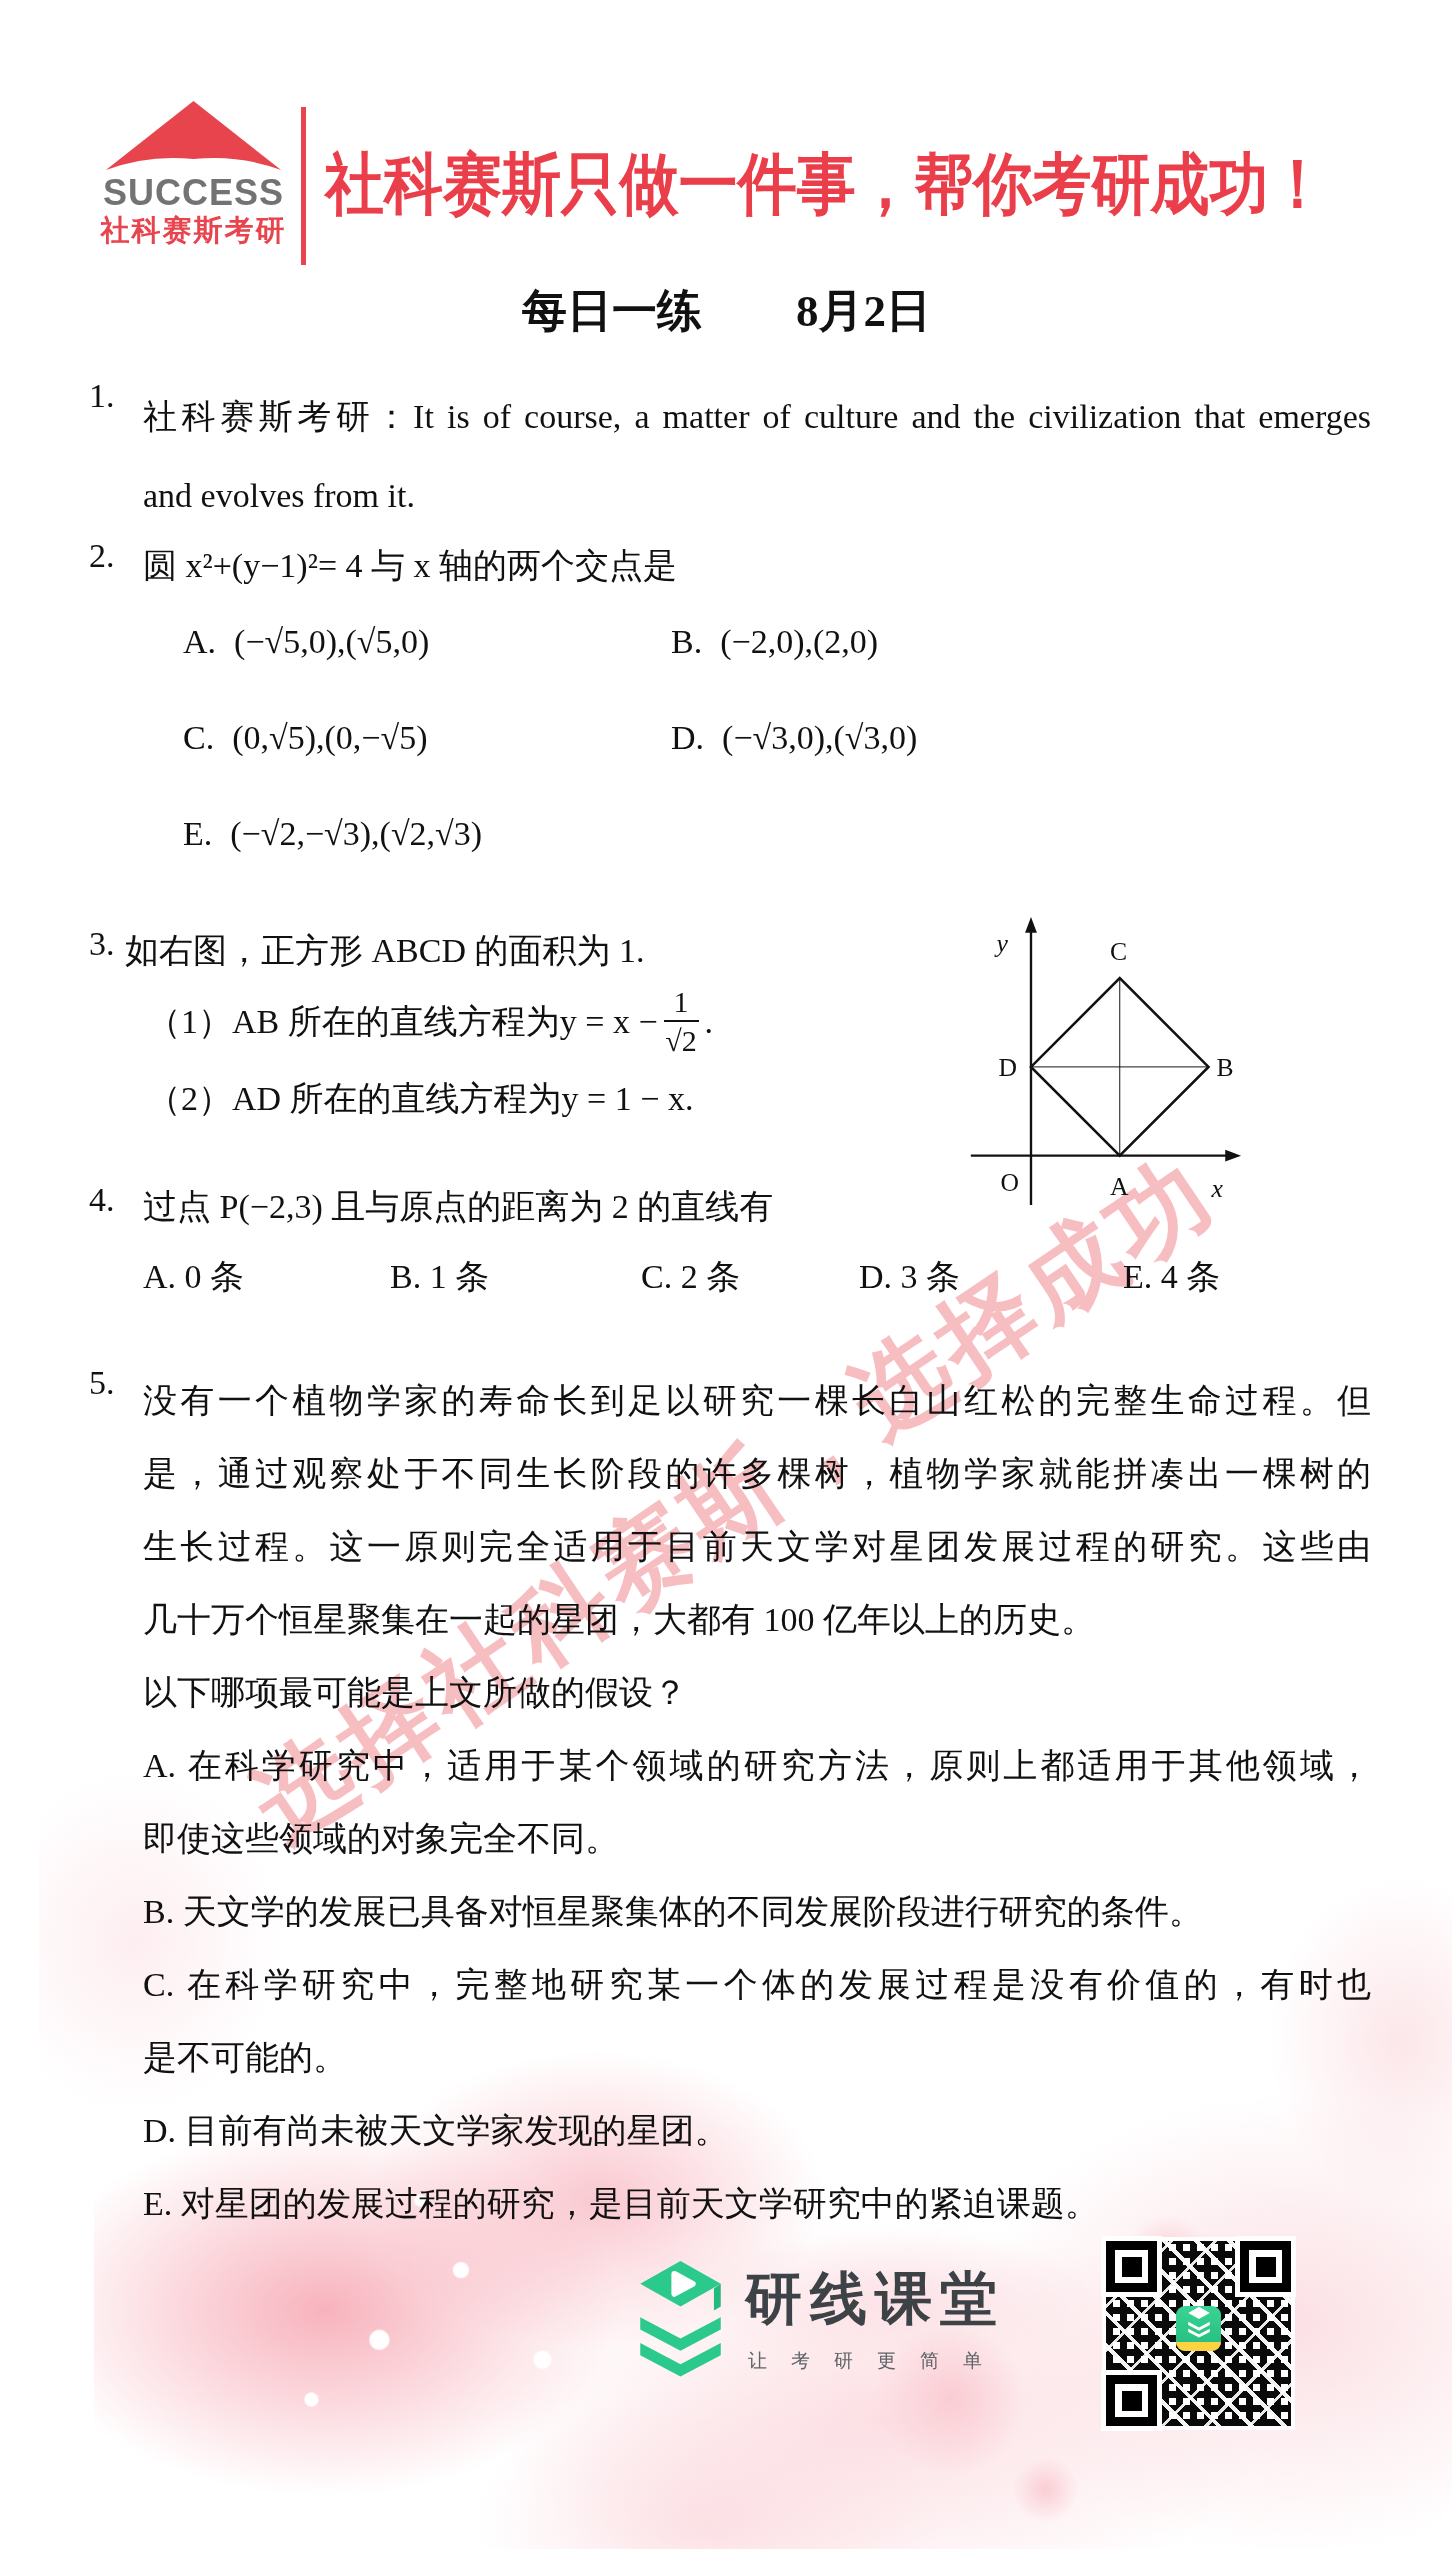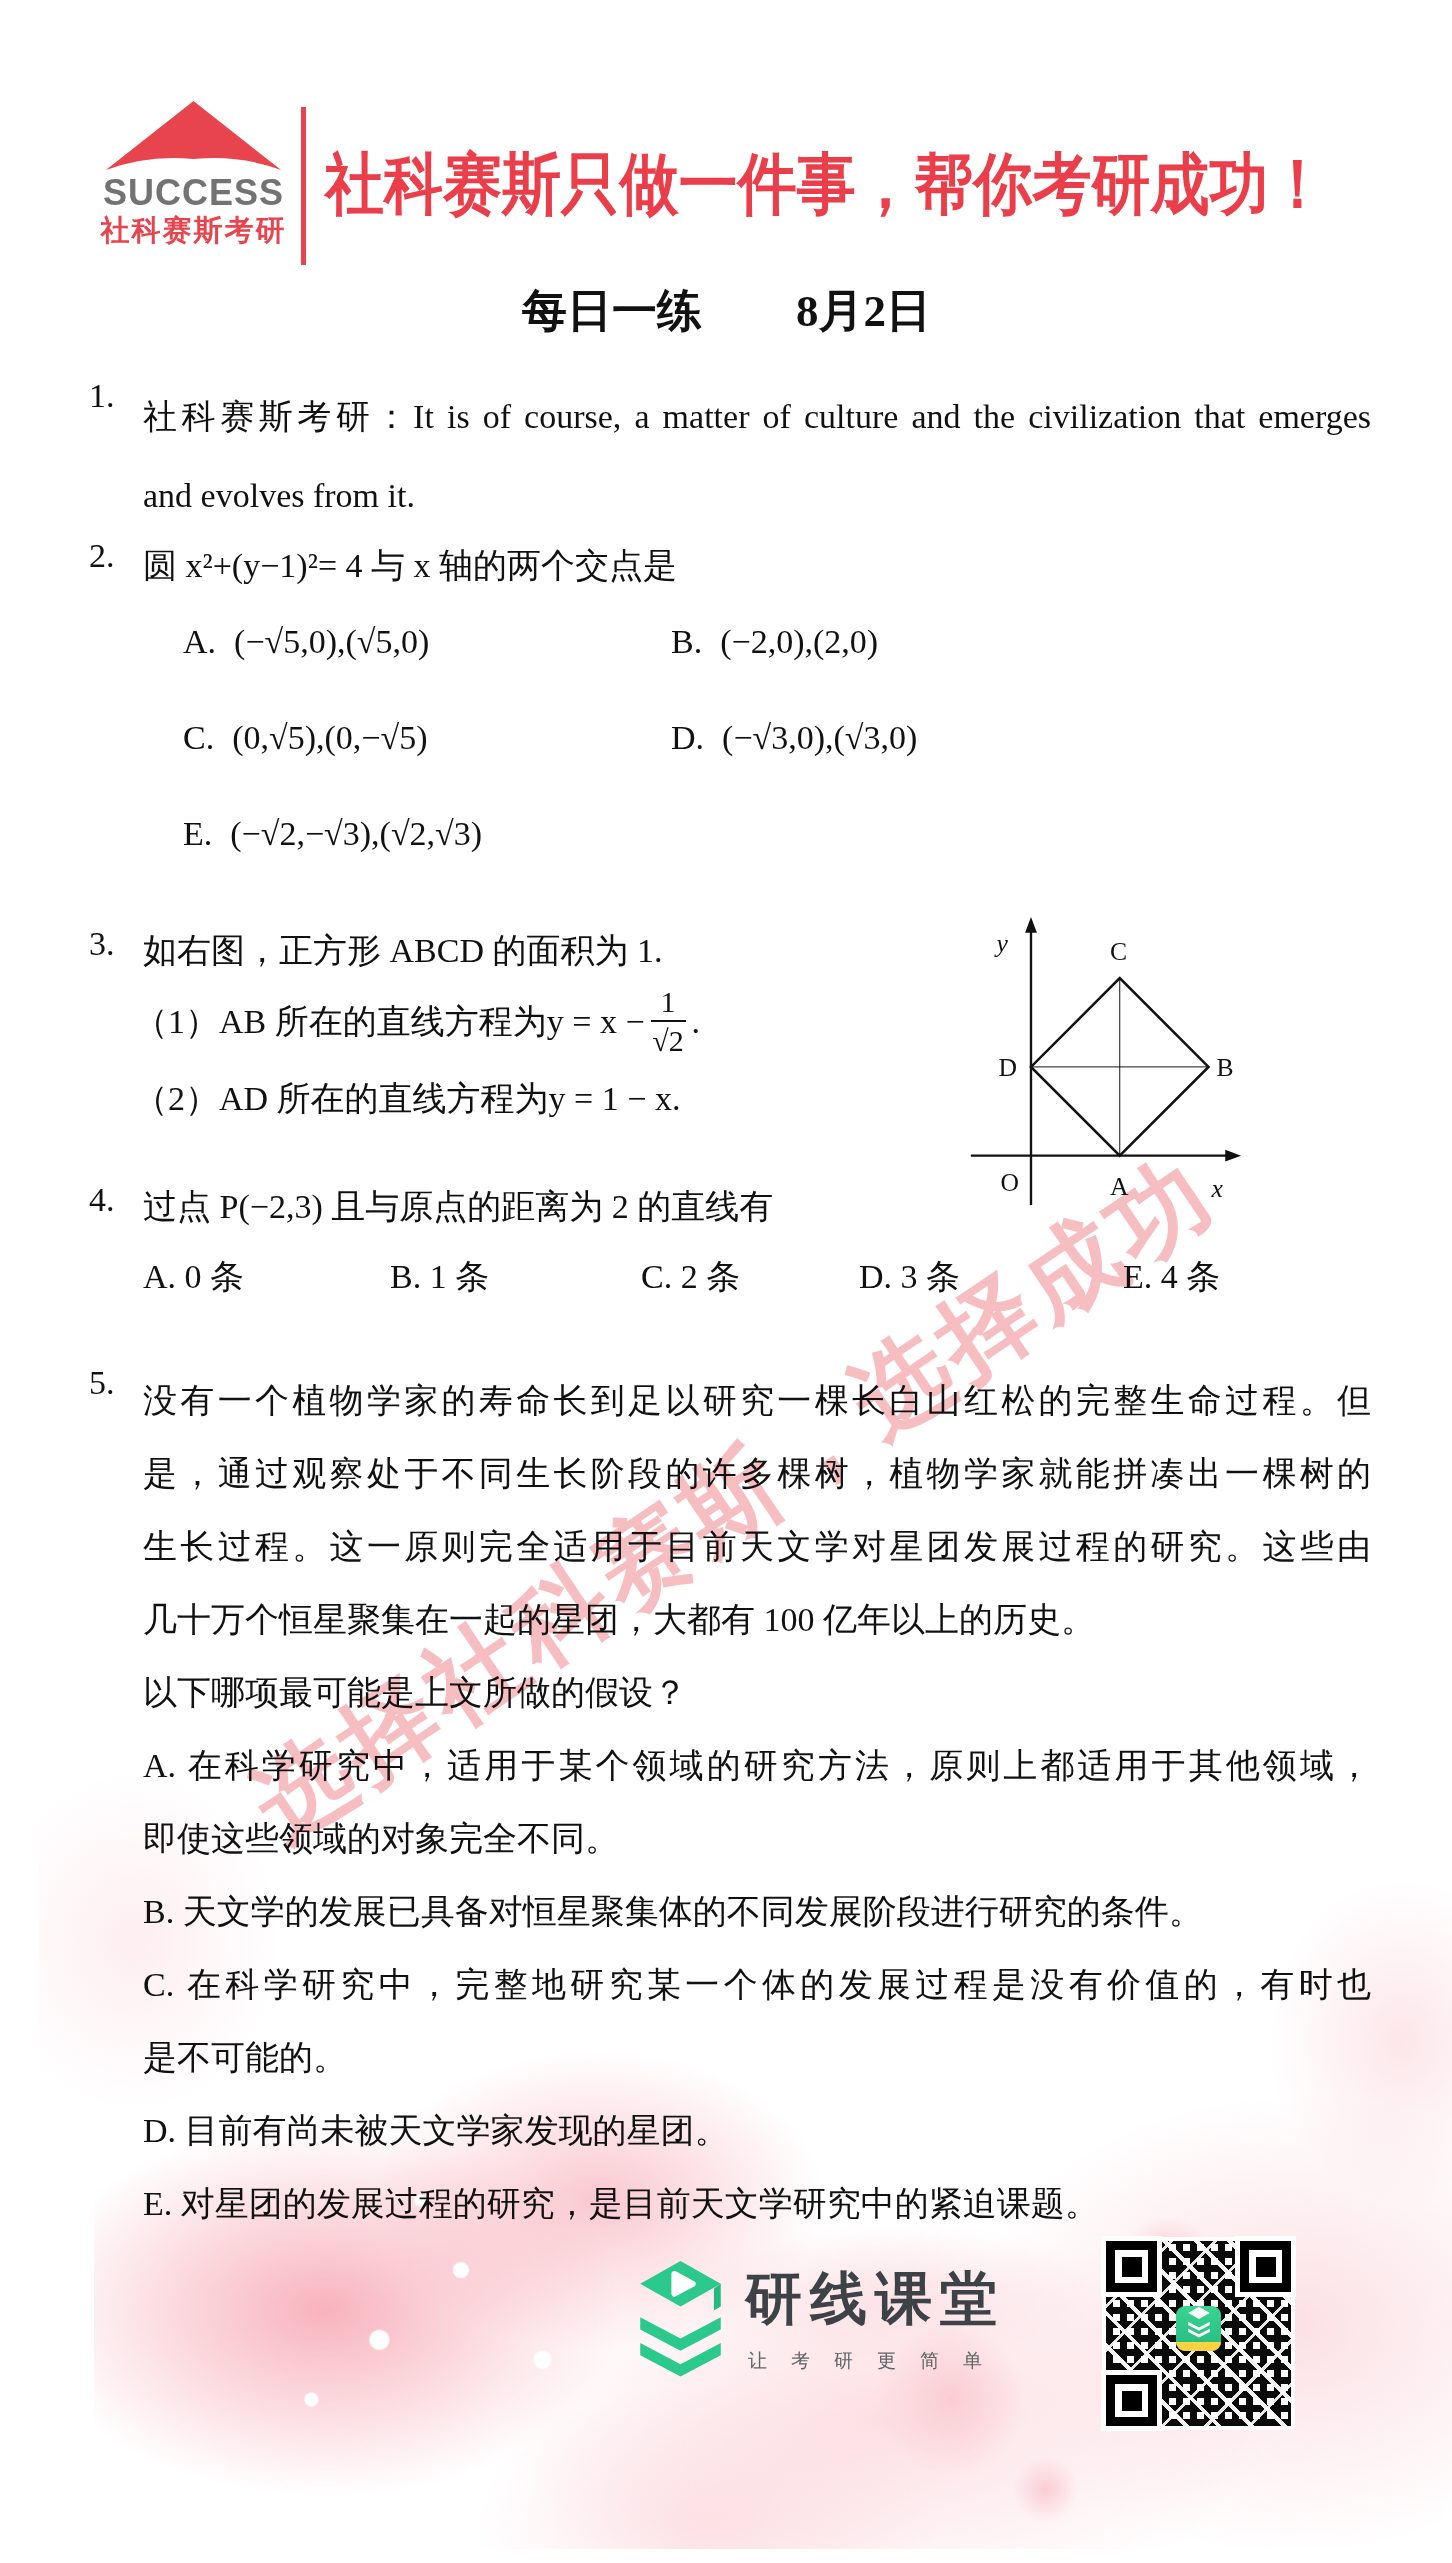--- a/index.html
+++ b/index.html
@@ -68,22 +68,22 @@
 
   .q2{top:537px;}
   .q2 .stem{margin-left:54px;height:57px;line-height:57px;}
   .q2 .orow{position:relative;height:96px;line-height:96px;}
   .q2 .opt{position:absolute;top:0;white-space:nowrap;}
   .q2 .c1{left:94px;}
   .q2 .c2{left:582px;}
   .q2 .opt .lab{margin-right:18px;}
 
   .q3{top:925px;}
-  .q3 .stem{margin-left:54px;height:51px;line-height:51px;}
-  .q3 .sub{margin-left:45px;height:91px;display:flex;align-items:center;}
+  .q3 .stem{margin-left:36px;height:51px;line-height:51px;}
+  .q3 .sub{margin-left:58px;height:91px;display:flex;align-items:center;}
   .q3 .sub2{height:63px;}
 
   .diagram{position:absolute;left:959px;top:909px;z-index:2;}
   .diagram text{font-size:26px;fill:#111;font-family:"Liberation Serif","DejaVu Serif",serif;}
   .diagram .var{font-style:italic;}
 
   .q4{top:1181px;}
   .q4 .stem{margin-left:54px;height:51px;line-height:51px;}
   .q4 .orow{position:relative;height:89px;line-height:89px;}
   .q4 .opt{position:absolute;top:0;white-space:nowrap;}

